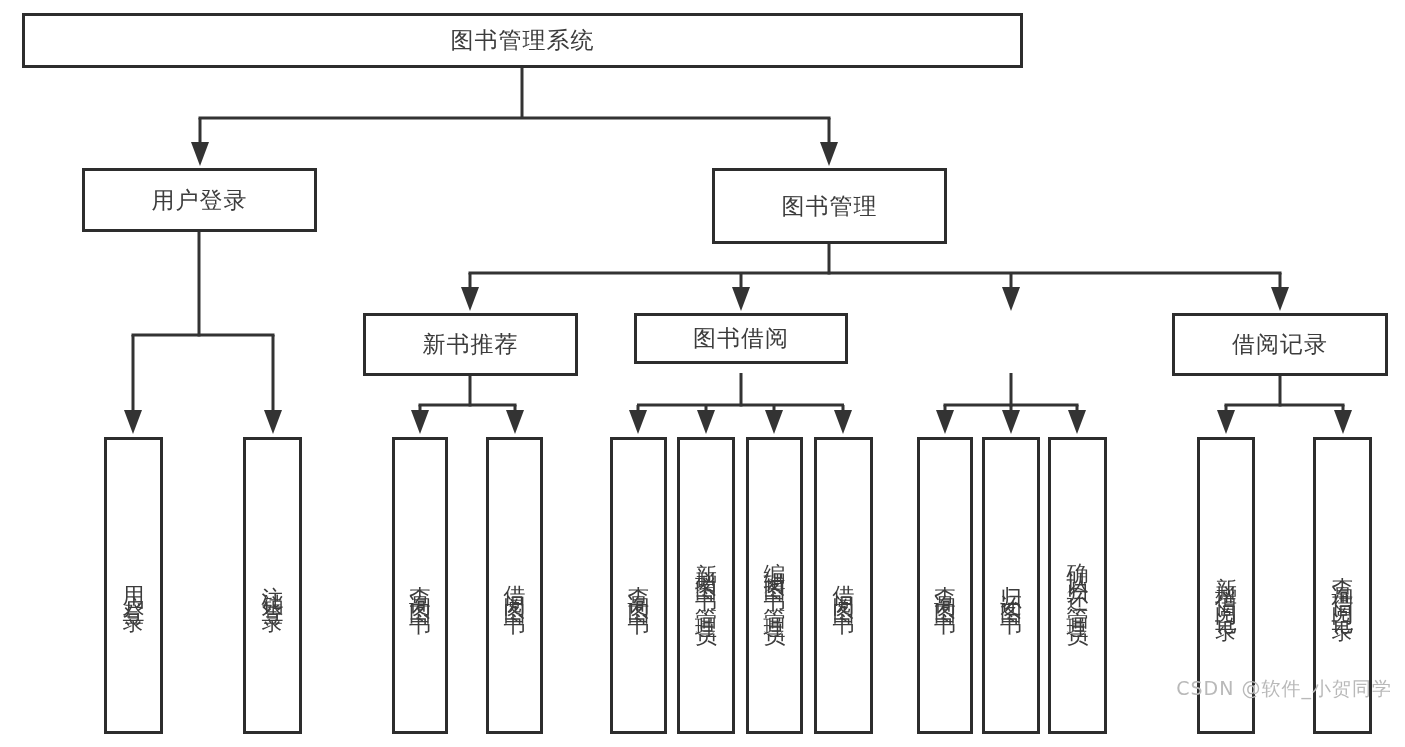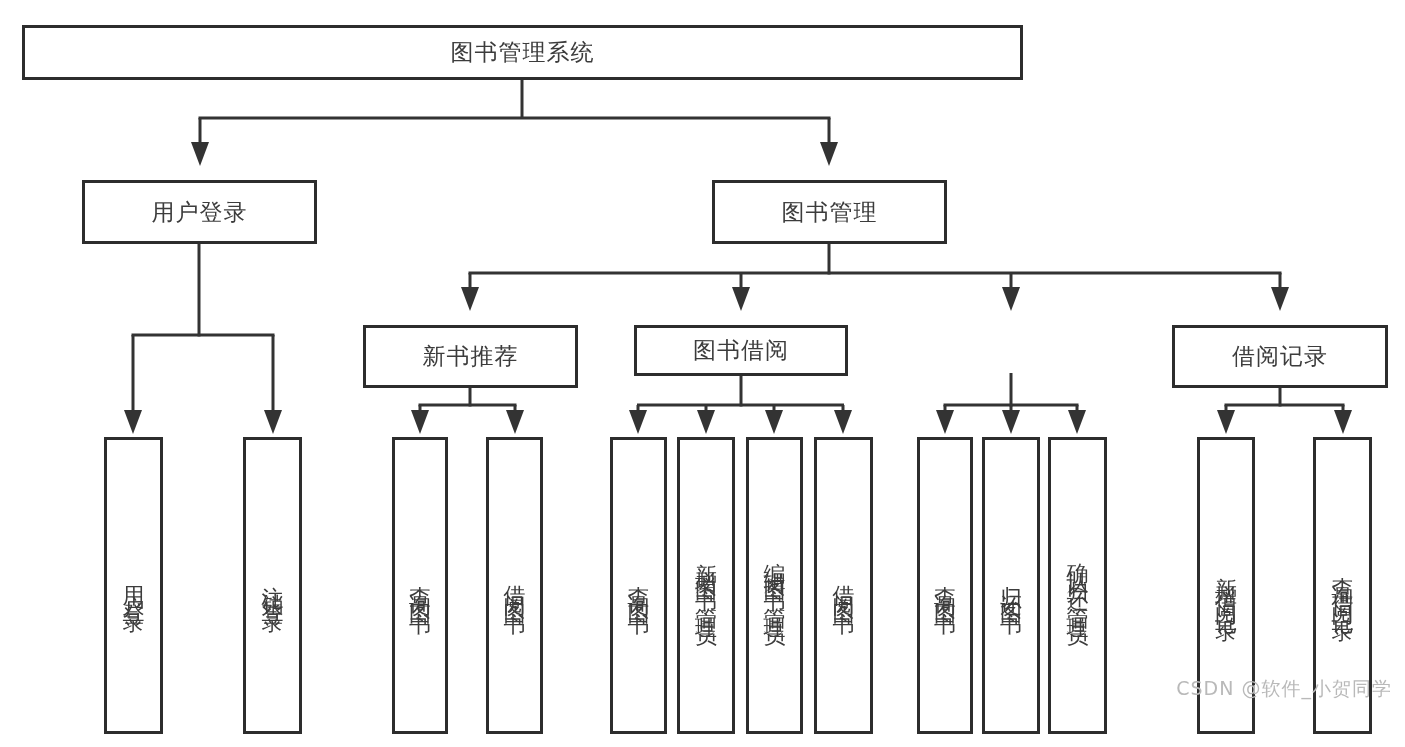--- a/index.html
+++ b/index.html
@@ -22,21 +22,20 @@
     position: absolute;
     box-sizing: border-box;
     border: 3px solid #2d2d2d;
     background: #ffffff;
     display: flex;
     align-items: center;
     justify-content: center;
     font-size: 23px;
     letter-spacing: 1px;
     color: #3c3c3c;
-    margin-top: 12px;
   }
   .leaf {
     position: absolute;
     box-sizing: border-box;
     border: 3px solid #2d2d2d;
     background: #ffffff;
     top: 437px;
     height: 297px;
     display: flex;
     align-items: center;
@@ -124,21 +123,21 @@
     <line x1="1224.5" y1="405" x2="1344.5" y2="405"></line>
     <line x1="1226" y1="405" x2="1226" y2="418"></line>
       <polygon points="1217,410 1235,410 1226,434"></polygon>
     <line x1="1343" y1="405" x2="1343" y2="418"></line>
       <polygon points="1334,410 1352,410 1343,434"></polygon>
   </svg>
 
   <div class="hbox" style="left:22px; top:13px; width:1001px; height:55px;">图书管理系统</div>
 
   <div class="hbox" style="left:82px; top:168px; width:235px; height:64px;">用户登录</div>
-  <div class="hbox" style="left:712px; top:168px; width:235px; height:64px;">图书管理</div>
+  <div class="hbox" style="left:712px; top:168px; width:235px; height:76px;">图书管理</div>
 
   <div class="hbox" style="left:363px; top:313px; width:215px; height:63px;text-align:right;">新书推荐</div>
   <div class="hbox" style="left:634px; top:313px; width:214px; height:51px;">图书借阅</div>
   <div class="hbox" style="left:1172px; top:313px; width:216px; height:63px;">借阅记录</div>
 
   <div class="leaf" style="left:104px; width:59px;">
     <span class="vtext">用户登录</span>
   </div>
   <div class="leaf" style="left:243px; width:59px;">
     <span class="vtext">注销登录</span>

